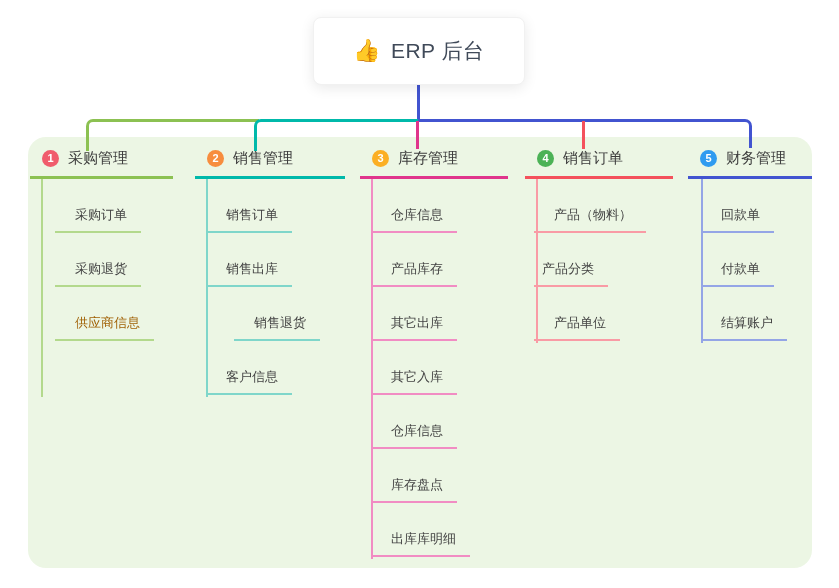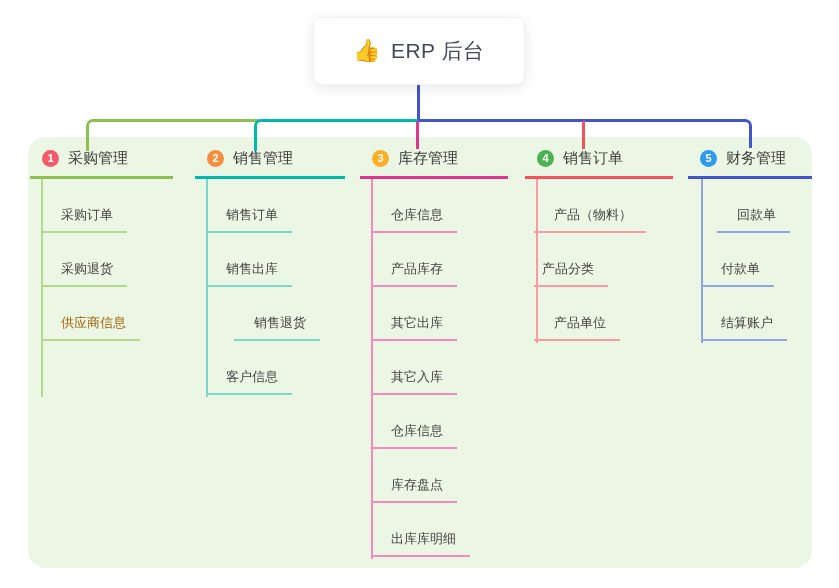--- a/index.html
+++ b/index.html
@@ -37,21 +37,21 @@
   .b5 .branch-header{left:688px;width:124px;}
   .badge{width:17px;height:17px;border-radius:50%;flex:0 0 auto;display:flex;align-items:center;justify-content:center;
     color:#ffffff;font-size:11px;font-weight:bold;line-height:1;}
   .branch-label{font-size:15px;font-weight:500;color:#3c3c3c;white-space:nowrap;}
 
   .child-vline{position:absolute;top:179px;width:2px;}
   .b1 .child-vline{left:41px;} .b2 .child-vline{left:206px;} .b3 .child-vline{left:371px;}
   .b4 .child-vline{left:536px;} .b5 .child-vline{left:701px;}
 
   .children-col{position:absolute;top:179px;}
-  .b1 .children-col{left:41px;} .b2 .children-col{left:206px;} .b3 .children-col{left:371px;}
+  .b1 .children-col{left:55px;} .b2 .children-col{left:206px;} .b3 .children-col{left:371px;}
   .b4 .children-col{left:534px;} .b5 .children-col{left:701px;}
   .child-row{height:54px;display:flex;align-items:flex-end;}
   .child-node{border-bottom:2px solid;padding:0 14px 7px 20px;font-size:13px;color:#434343;white-space:nowrap;cursor:default;}
 </style>
 </head>
 <body>
 
 <div class="canvas">
 
   <div class="panel" style="background: rgb(236, 246, 228);"></div>
@@ -157,21 +157,21 @@
         </div>
       </div>
       <div class="branch b5">
         <div class="branch-header" style="border-bottom-color: rgb(66, 84, 208);">
           <span class="badge" style="background: rgb(47, 155, 240); color: rgb(255, 255, 255);">5</span>
           <span class="branch-label" style="color: rgb(60, 60, 60);">财务管理</span>
         </div>
         <div class="child-vline" style="background: rgb(148, 165, 230); height: 164px;"></div>
         <div class="children-col">
           <div class="child-row">
-            <div class="child-node" style="border-bottom-color: rgb(148, 165, 230); color: rgb(67, 67, 67); margin-left: 16px;">回款单</div>
+            <div class="child-node" style="border-bottom-color: rgb(148, 165, 230); color: rgb(67, 67, 67);">回款单</div>
           </div>
           <div class="child-row">
             <div class="child-node" style="border-bottom-color: rgb(148, 165, 230); color: rgb(67, 67, 67);">付款单</div>
           </div>
           <div class="child-row">
             <div class="child-node" style="border-bottom-color: rgb(148, 165, 230); color: rgb(67, 67, 67);">结算账户</div>
           </div>
         </div>
       </div>
     </div>

